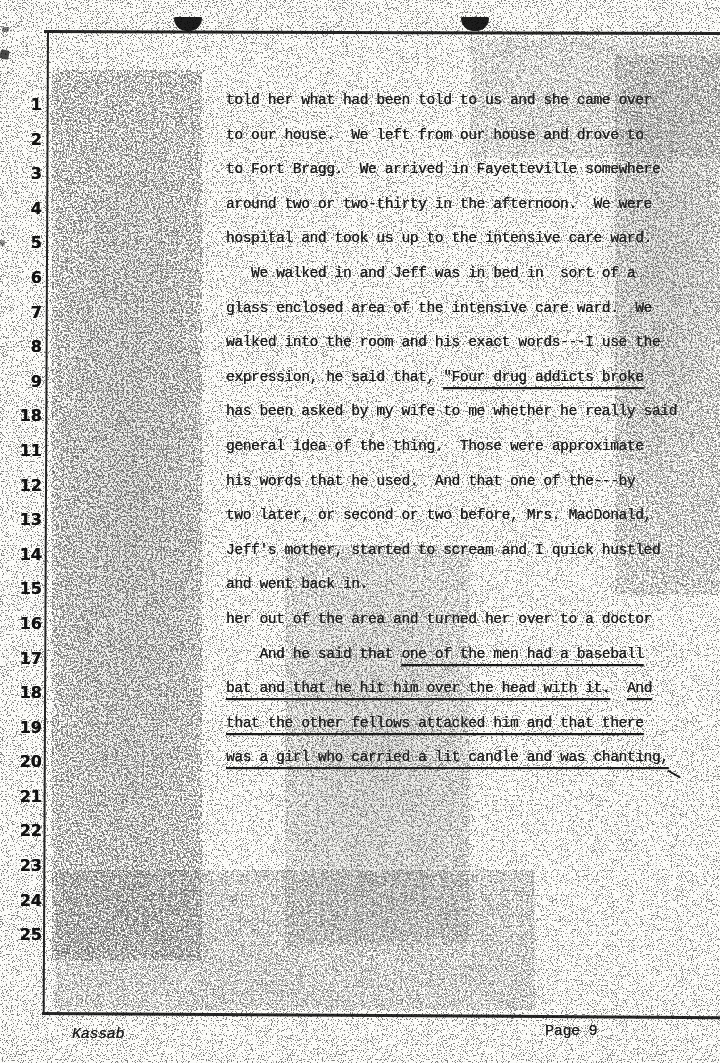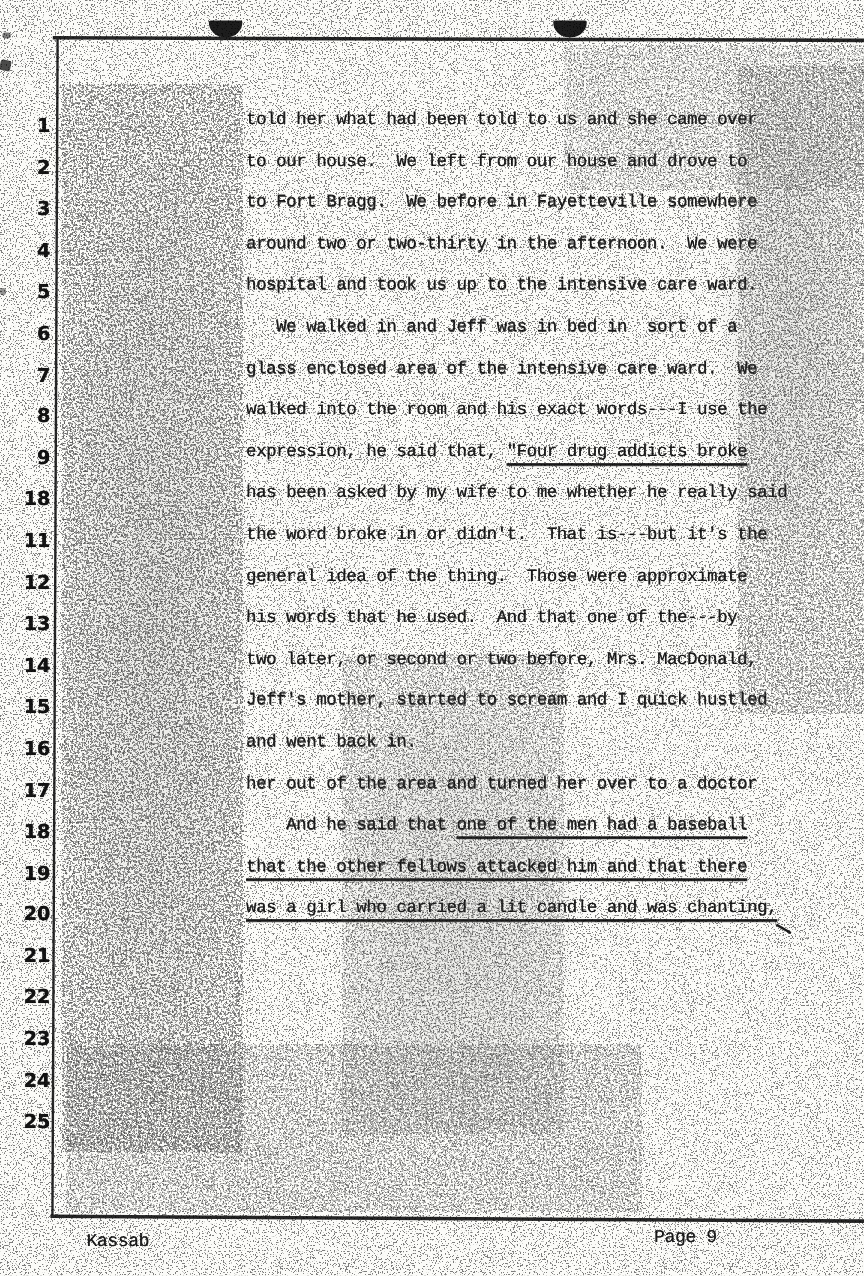--- a/index.html
+++ b/index.html
@@ -19,26 +19,26 @@
   .f2{left:461px;width:28px;}
   
   #numbers{position:absolute;left:0;top:88px;width:42px;text-align:right;
     font-family:"DejaVu Sans","Liberation Sans",sans-serif;font-weight:700;
     font-size:16px;color:#141414;}
   #numbers .lnum{height:34.6px;line-height:34.6px;text-shadow:0 0 0.6px #141414;}
   
   #textcol{position:absolute;left:205px;top:83px;width:500px;
     font-size:14.5px;letter-spacing:-0.35px;color:#1c1c1c;}
   #textcol .tline{height:34.6px;line-height:34.6px;white-space:pre;
-    text-shadow:0.3px 0.3px 0.4px rgba(25,25,25,0.75);}
+    text-shadow:0.3px 0.3px 0.4px rgba(25,25,25,0.75);margin-left:21px;}
   .u{text-decoration:underline;text-decoration-thickness:2px;text-underline-offset:6px;text-decoration-color:#1b1b1b;position:relative;}
   .hook:after{content:"";position:absolute;right:-12px;bottom:-10px;width:14px;height:2px;background:#1b1b1b;transform:rotate(30deg);}
   
   .footer-left{position:absolute;left:72px;top:1026px;font-size:15px;color:#1c1c1c;
-    text-shadow:0.3px 0.3px 0.4px rgba(25,25,25,0.75);letter-spacing:-0.3px;}
+    text-shadow:0.3px 0.3px 0.4px rgba(25,25,25,0.75);letter-spacing:-0.3px;font-style:italic;}
   .footer-right{position:absolute;left:545px;top:1023px;font-size:15px;color:#1c1c1c;
     text-shadow:0.3px 0.3px 0.4px rgba(25,25,25,0.75);letter-spacing:-0.3px;}
   
   .smudge{position:absolute;background:#2a2a2a;border-radius:2px;opacity:0.85;}
   .s1{left:0;top:50px;width:9px;height:9px;transform:rotate(12deg);}
   .s2{left:2px;top:27px;width:7px;height:5px;opacity:0.6;}
   .s3{left:0;top:240px;width:5px;height:6px;opacity:0.5;}
   
   .blotch{position:absolute;pointer-events:none;
     background:radial-gradient(ellipse at center, rgba(70,70,70,0.10) 0%, rgba(70,70,70,0.04) 55%, rgba(70,70,70,0) 75%);}
@@ -90,36 +90,36 @@
       <div class="lnum">20</div>
       <div class="lnum">21</div>
       <div class="lnum">22</div>
       <div class="lnum">23</div>
       <div class="lnum">24</div>
       <div class="lnum">25</div>
     </div>
   <div id="textcol">
       <div class="tline"><span class="">told her what had been told to us and she came over</span></div>
       <div class="tline"><span class="">to our house.  We left from our house and drove to</span></div>
-      <div class="tline"><span class="">to Fort Bragg.  We before in Fayetteville somewhere</span></div>
+      <div class="tline"><span class="">to Fort Bragg.  We arrived in Fayetteville somewhere</span></div>
       <div class="tline"><span class="">around two or two-thirty in the afternoon.  We were</span></div>
       <div class="tline"><span class="">hospital and took us up to the intensive care ward.</span></div>
       <div class="tline"><span class="">   We walked in and Jeff was in bed in  sort of a</span></div>
       <div class="tline"><span class="">glass enclosed area of the intensive care ward.  We</span></div>
       <div class="tline"><span class="">walked into the room and his exact words---I use the</span></div>
       <div class="tline"><span class="">expression, he said that, </span><span class="u">"Four drug addicts broke</span></div>
       <div class="tline"><span class="">has been asked by my wife to me whether he really said</span></div>
-      <div class="tline"><span class="">the word broke in or didn't.  That is---but it's the</span></div>
       <div class="tline"><span class="">general idea of the thing.  Those were approximate</span></div>
       <div class="tline"><span class="">his words that he used.  And that one of the---by</span></div>
       <div class="tline"><span class="">two later, or second or two before, Mrs. MacDonald,</span></div>
       <div class="tline"><span class="">Jeff's mother, started to scream and I quick hustled</span></div>
       <div class="tline"><span class="">and went back in.</span></div>
       <div class="tline"><span class="">her out of the area and turned her over to a doctor</span></div>
       <div class="tline"><span class="">    And he said that </span><span class="u">one of the men had a baseball</span></div>
+      <div class="tline"><span class="u">bat and that he hit him over the head with it.</span><span class="">  </span><span class="u">And</span></div>
       <div class="tline"><span class="u">that the other fellows attacked him and that there</span></div>
       <div class="tline"><span class="u hook">was a girl who carried a lit candle and was chanting,</span></div>
     </div>
 
   <div class="footer-left">Kassab</div>
   <div class="footer-right">Page 9</div>
 
   <svg class="noise" width="720" height="1063">
     <defs>
       <filter id="fSpeck" x="0%" y="0%" width="100%" height="100%">

